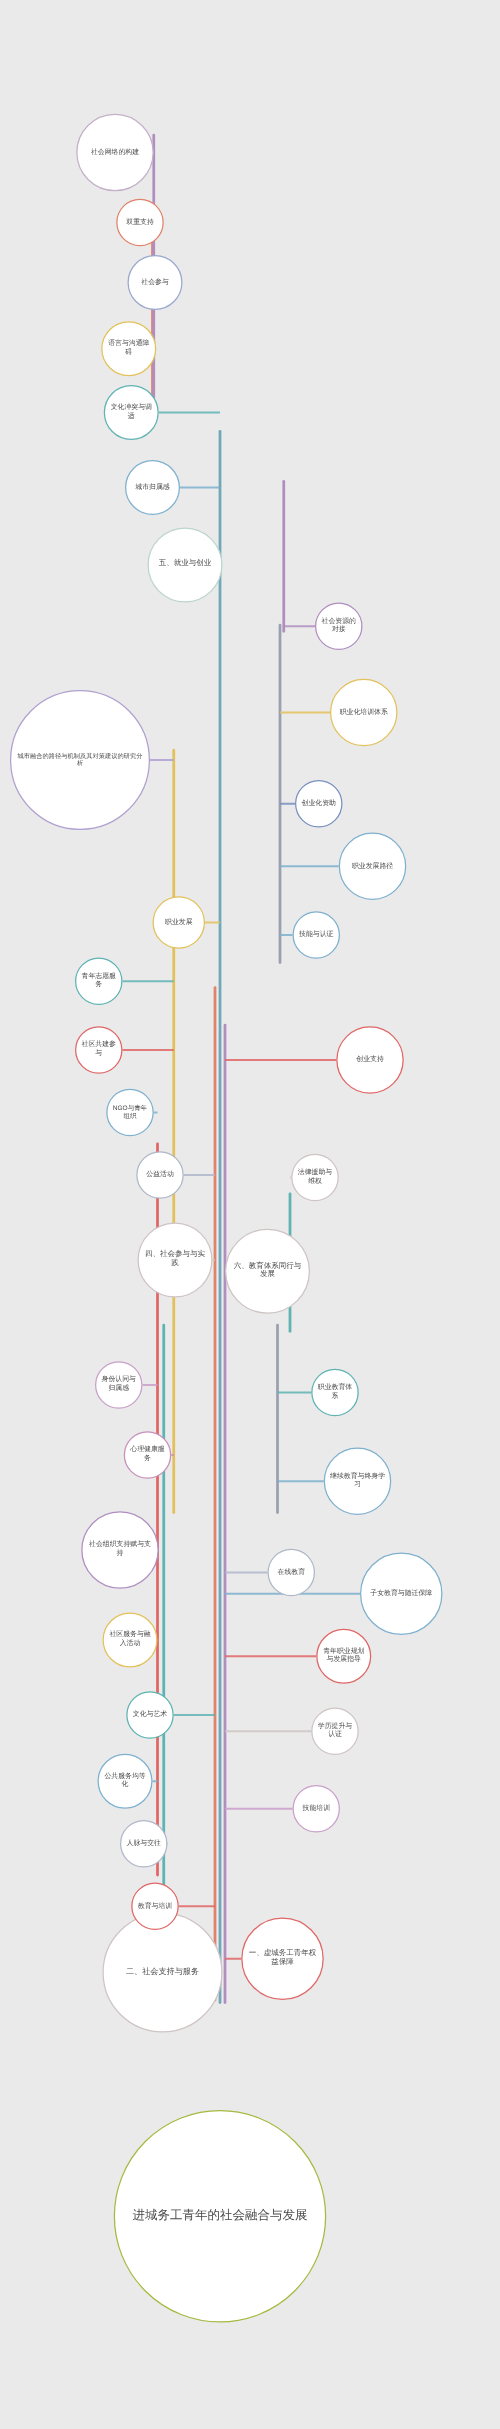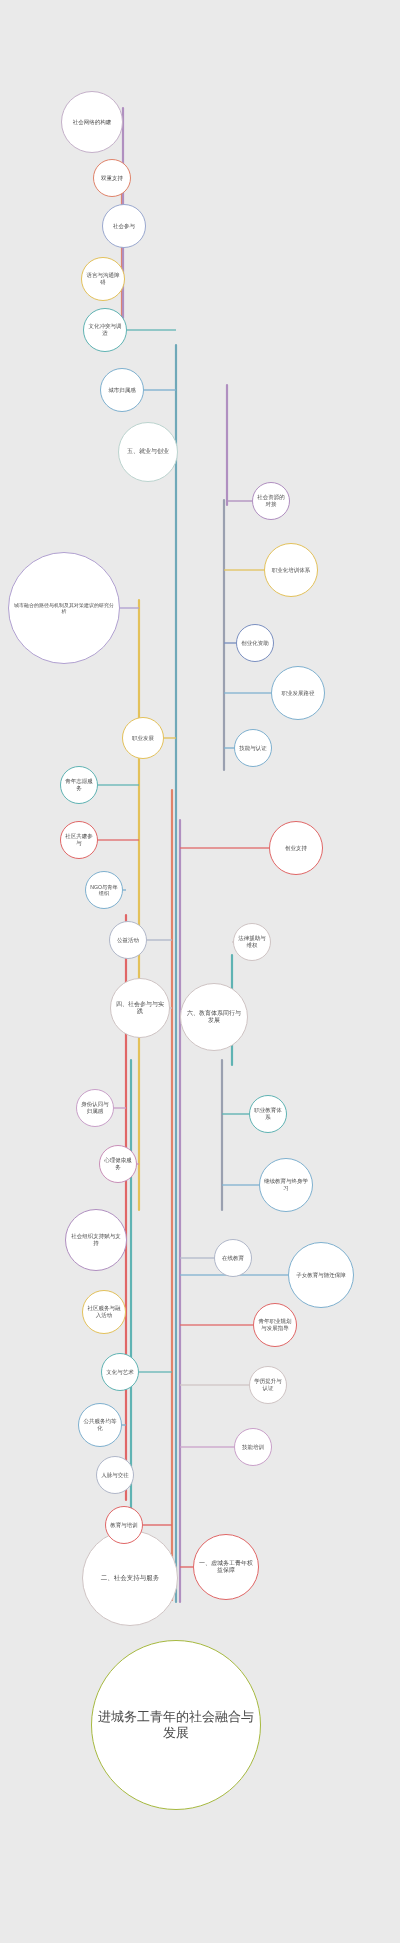--- a/index.html
+++ b/index.html
@@ -74,21 +74,21 @@
       <path d="M143,1525 H172" stroke="#e06666" stroke-width="1.6" fill="none" opacity="0.85"></path>
       <path d="M249,1114 H222" stroke="#5fb3b3" stroke-width="1.6" fill="none" opacity="0.85"></path>
       <path d="M259,1185 H222" stroke="#7eb0cf" stroke-width="1.6" fill="none" opacity="0.85"></path>
       <path d="M214,1258 H180" stroke="#b0b7c9" stroke-width="1.6" fill="none" opacity="0.85"></path>
       <path d="M253,1325 H180" stroke="#e06666" stroke-width="1.6" fill="none" opacity="0.85"></path>
       <path d="M249,1385 H180" stroke="#cfc4c4" stroke-width="1.6" fill="none" opacity="0.85"></path>
       <path d="M234,1447 H180" stroke="#c9a0c9" stroke-width="1.6" fill="none" opacity="0.85"></path>
       <path d="M288,1275 H180" stroke="#7eb0cf" stroke-width="1.6" fill="none" opacity="0.85"></path>
     </svg>
   <div id="nodes">
-      <div class="node" style="left: 91px; top: 1640px; width: 170px; height: 170px; border: 1px solid rgb(166, 185, 63); font-size: 13px;">
+      <div class="node" style="left: 91px; top: 1688px; width: 170px; height: 170px; border: 1px solid rgb(166, 185, 63); font-size: 10px;">
         <span>进城务工青年的社会融合与发展</span>
       </div>
       <div class="node" style="left: 82px; top: 1530px; width: 96px; height: 96px; border: 1px solid rgb(207, 196, 196); font-size: 6.5px;">
         <span>二、社会支持与服务</span>
       </div>
       <div class="node" style="left: 193px; top: 1534px; width: 66px; height: 66px; border: 1px solid rgb(224, 102, 102); font-size: 6px;">
         <span>一、虚城务工青年权益保障</span>
       </div>
       <div class="node" style="left: 180px; top: 983px; width: 68px; height: 68px; border: 1px solid rgb(207, 196, 196); font-size: 6px;">
         <span>六、教育体系同行与发展</span>

